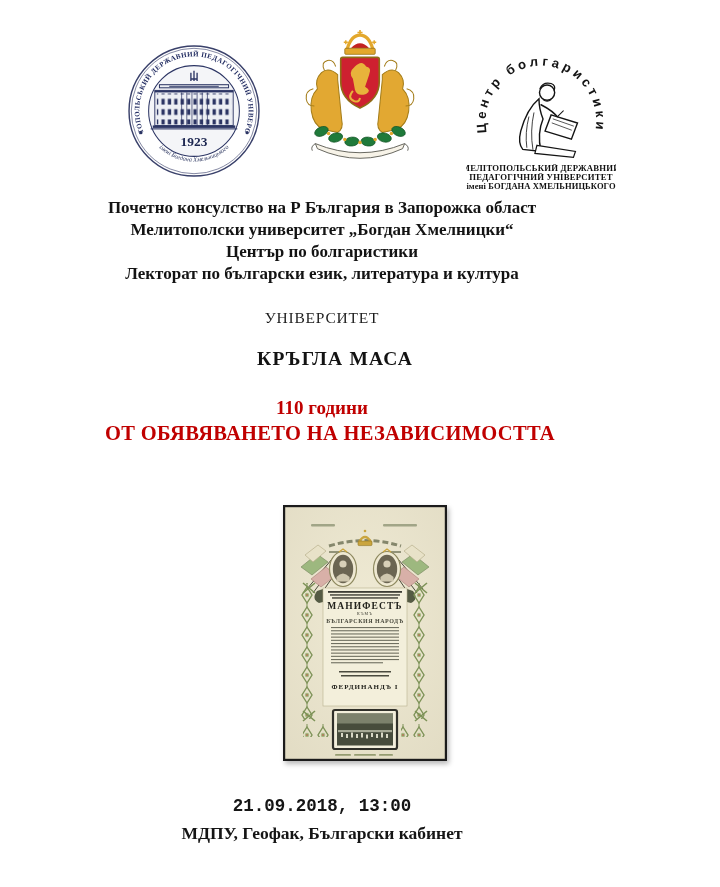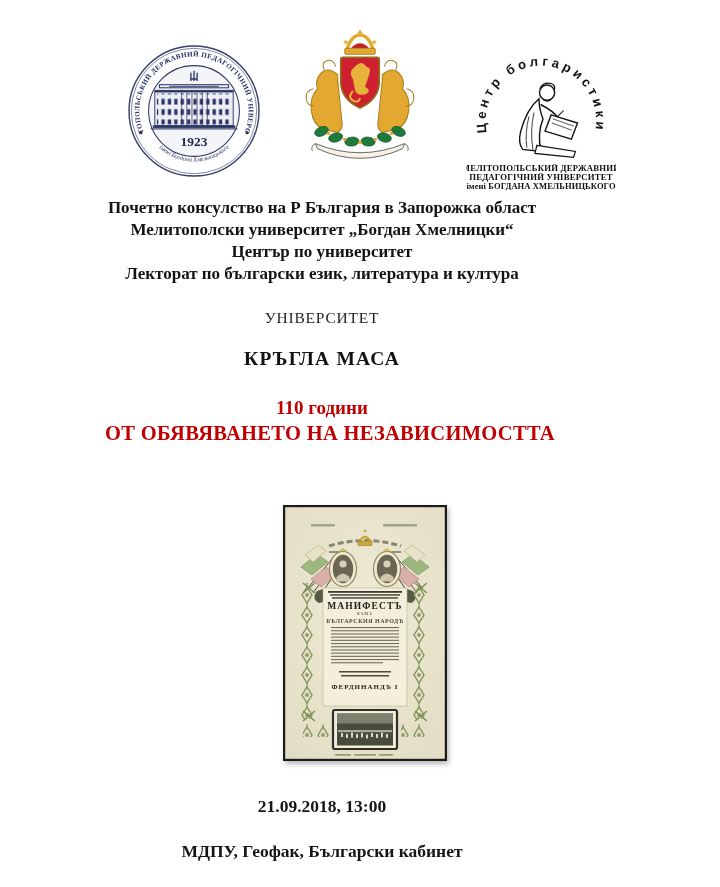--- a/index.html
+++ b/index.html
@@ -6,26 +6,26 @@
   .poster{
     position:relative;width:720px;height:887px;margin:0 auto;
     background:#ffffff;overflow:hidden;
     font-family:"Liberation Serif","DejaVu Serif",serif;color:#151515;
   }
   .abs{position:absolute;}
   .centerline{position:absolute;left:0;width:644px;text-align:center;}
   
   .org-lines{top:197px;font-weight:bold;font-size:17px;line-height:22px;color:#131313;}
   .organize-verb{top:309px;font-size:15.5px;letter-spacing:.8px;color:#1c1c1c;}
-  .round-table{top:348px;font-size:19.5px;font-weight:bold;letter-spacing:1.2px;color:#131313;}
+  .round-table{top:348px;font-size:19.5px;font-weight:bold;letter-spacing:1.2px;color:#131313;margin-left:13px;}
   .anniv{top:395px;color:#c00000;font-weight:bold;}
   .anniv .l1{font-size:19px;line-height:25px;}
   .anniv .l2,.anniv .l3{font-size:20.5px;line-height:26px;letter-spacing:.3px;margin-left:16px;}
-  .when{top:796px;font-weight:bold;font-size:17.5px;}
-  .where{top:841px;font-weight:bold;font-size:17.5px;text-align:center;}
+  .when{top:796px;font-weight:bold;font-size:17.5px;font-family:Liberation Mono, monospace;}
+  .where{top:823px;font-weight:bold;font-size:17.5px;text-align:center;}
   .cta{top:856px;font-weight:bold;font-size:18.5px;color:#c00000;letter-spacing:.5px;}
   
   .seal{left:128px;top:43px;width:132px;height:136px;}
   .arms{left:299px;top:30px;width:122px;height:142px;}
   .cblogo{left:466px;top:56px;width:150px;height:134px;}
   
   .postcard{left:283px;top:505px;width:164px;height:256px;box-shadow:2px 3px 5px rgba(0,0,0,.28);}
   svg text{font-family:"Liberation Serif","DejaVu Serif",serif;}
   .sansT{font-family:"Liberation Sans","DejaVu Sans",sans-serif;}
 </style>
@@ -145,21 +145,21 @@
     <g class="sansT" font-weight="bold" fill="#101010" text-anchor="middle">
       <text x="74" y="113" font-size="8.6" letter-spacing="0.2">МЕЛІТОПОЛЬСЬКИЙ ДЕРЖАВНИЙ</text>
       <text x="74" y="122.6" font-size="8.6" letter-spacing="0.2">ПЕДАГОГІЧНИЙ УНІВЕРСИТЕТ</text>
       <text x="74" y="131.4" font-size="8.4" letter-spacing="0.1">імені БОГДАНА ХМЕЛЬНИЦЬКОГО</text>
     </g>
   </svg>
 
   <div class="centerline org-lines">
     <div>Почетно консулство на Р България в Запорожка област</div>
     <div>Мелитополски университет „Богдан Хмелницки“</div>
-    <div>Център по университет</div>
+    <div>Център по болгаристики</div>
     <div>Лекторат по български език, литература и култура</div>
   </div>
 
   <div class="centerline organize-verb">УНІВЕРСИТЕТ</div>
 
   <div class="centerline round-table">КРЪГЛА МАСА</div>
 
   <div class="centerline anniv">
     <div class="l1">110 години</div>
     <div class="l2">ОТ ОБЯВЯВАНЕТО НА НЕЗАВИСИМОСТТА</div>

